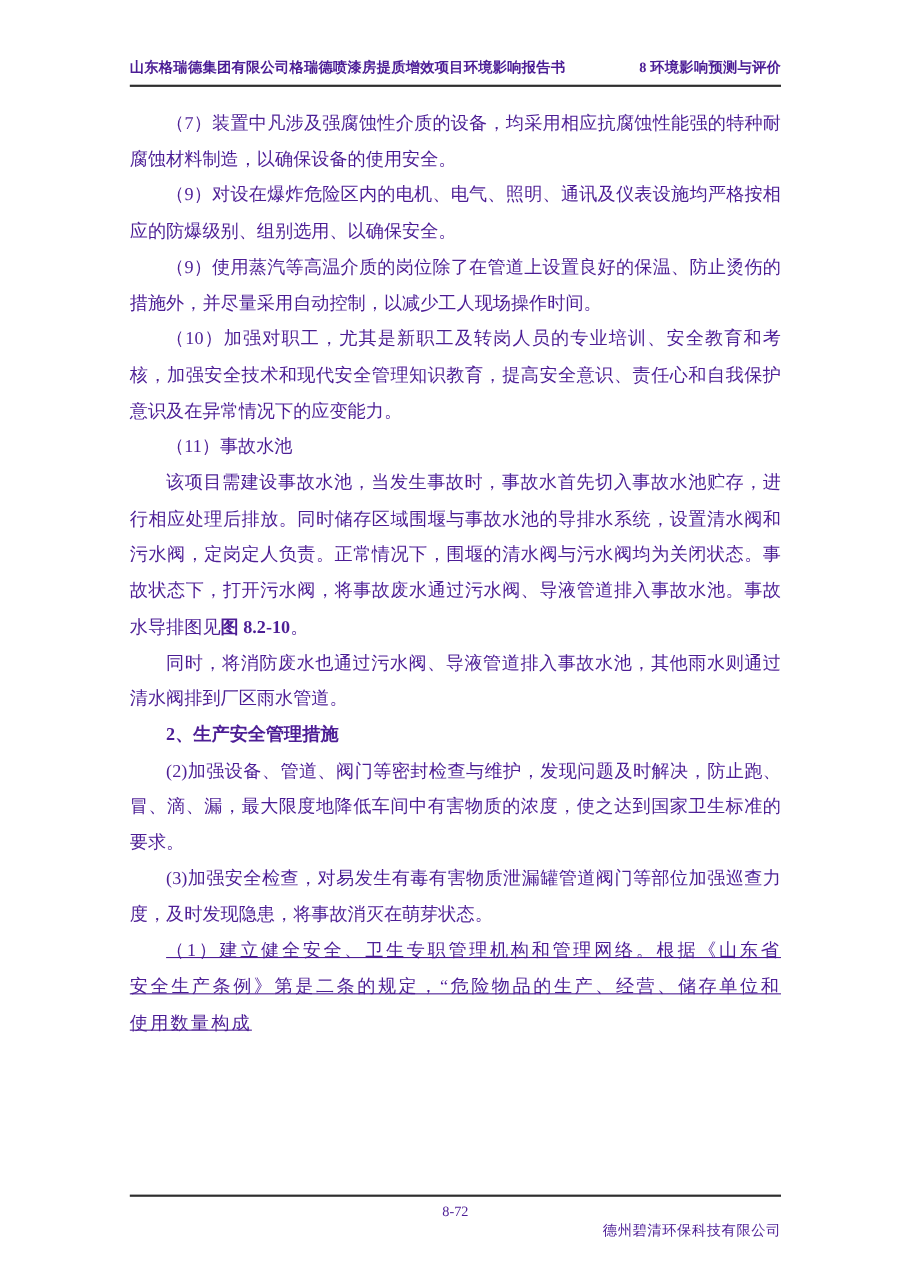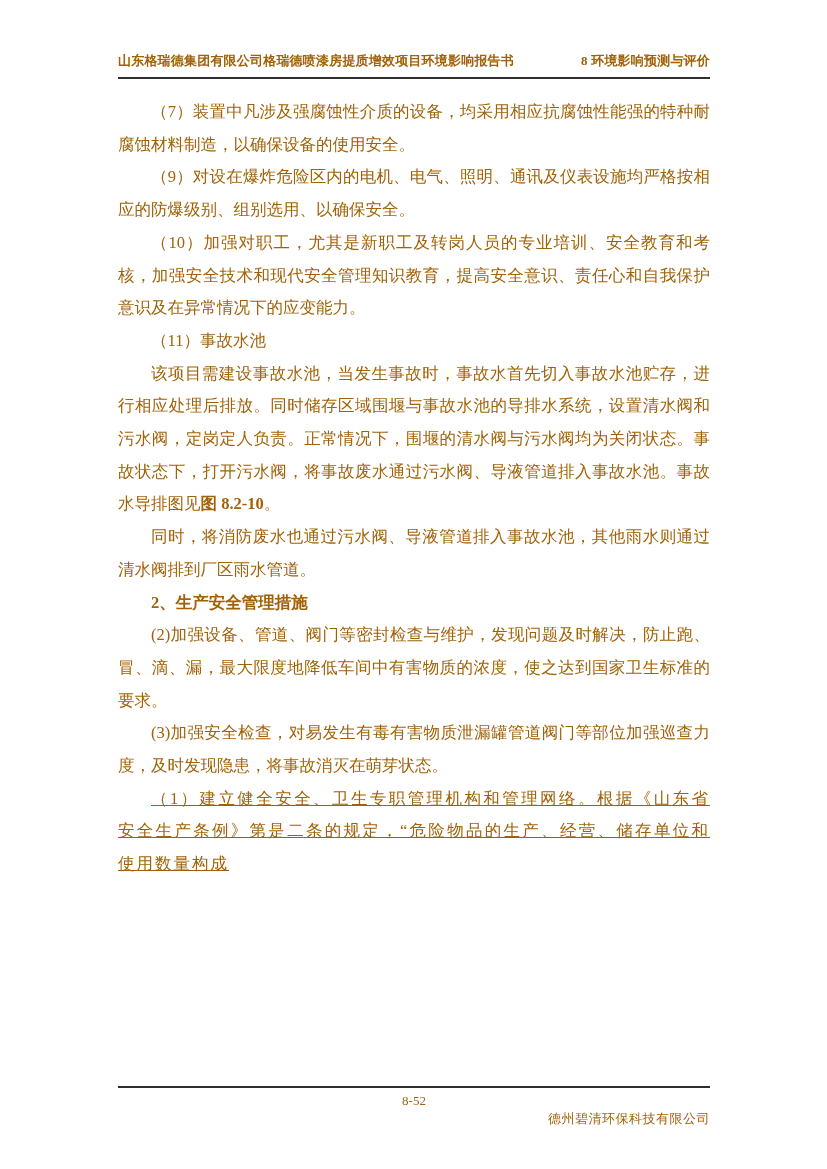--- a/index.html
+++ b/index.html
@@ -7,21 +7,21 @@
     padding: 0;
     background: #ffffff;
   }
   .page {
     position: relative;
     width: 827px;
     height: 1169px;
     background: #ffffff;
     overflow: hidden;
     font-family: "Liberation Serif", "DejaVu Serif", serif;
-    color: #a16207;
+    color: #4c1d95;
   }
   
   .header {
     position: absolute;
     top: 52px;
     left: 118px;
     width: 592px;
     display: flex;
     justify-content: space-between;
     align-items: flex-end;
@@ -84,30 +84,31 @@
 <div class="page">
 
   <div class="header">
     <span>山东格瑞德集团有限公司格瑞德喷漆房提质增效项目环境影响报告书</span>
     <span>8 环境影响预测与评价</span>
   </div>
 
   <div class="doc-body">
       <p class="para indent"><span class="seg">（7）装置中凡涉及强腐蚀性介质的设备，均采用相应抗腐蚀性能强的特种耐腐蚀材料制造，以确保设备的使用安全。</span></p>
       <p class="para indent"><span class="seg">（9）对设在爆炸危险区内的电机、电气、照明、通讯及仪表设施均严格按相应的防爆级别、组别选用、以确保安全。</span></p>
+      <p class="para indent"><span class="seg">（9）使用蒸汽等高温介质的岗位除了在管道上设置良好的保温、防止烫伤的措施外，并尽量采用自动控制，以减少工人现场操作时间。</span></p>
       <p class="para indent"><span class="seg">（10）加强对职工，尤其是新职工及转岗人员的专业培训、安全教育和考核，加强安全技术和现代安全管理知识教育，提高安全意识、责任心和自我保护意识及在异常情况下的应变能力。</span></p>
       <p class="para indent"><span class="seg">（11）事故水池</span></p>
       <p class="para indent"><span class="seg">该项目需建设事故水池，当发生事故时，事故水首先切入事故水池贮存，进行相应处理后排放。同时储存区域围堰与事故水池的导排水系统，设置清水阀和污水阀，定岗定人负责。正常情况下，围堰的清水阀与污水阀均为关闭状态。事故状态下，打开污水阀，将事故废水通过污水阀、导液管道排入事故水池。事故水导排图见</span><span class="seg bold">图 8.2-10</span><span class="seg">。</span></p>
       <p class="para indent"><span class="seg">同时，将消防废水也通过污水阀、导液管道排入事故水池，其他雨水则通过清水阀排到厂区雨水管道。</span></p>
       <p class="para indent heading"><span class="seg">2、生产安全管理措施</span></p>
       <p class="para indent"><span class="seg">(2)加强设备、管道、阀门等密封检查与维护，发现问题及时解决，防止跑、冒、滴、漏，最大限度地降低车间中有害物质的浓度，使之达到国家卫生标准的要求。</span></p>
       <p class="para indent"><span class="seg">(3)加强安全检查，对易发生有毒有害物质泄漏罐管道阀门等部位加强巡查力度，及时发现隐患，将事故消灭在萌芽状态。</span></p>
       <p class="para indent spread"><span class="seg">（1）建立健全安全、卫生专职管理机构和管理网络。根据《山东省安全生产条例》第是二条的规定，“危险物品的生产、经营、储存单位和使用数量构成</span></p>
     </div>
 
   <div class="footer">
     <div class="footer-inner">
-      <span class="page-number">8-52</span>
+      <span class="page-number">8-72</span>
       <span class="footer-company">德州碧清环保科技有限公司</span>
     </div>
   </div>
 
 </div>
 
 </body></html>

